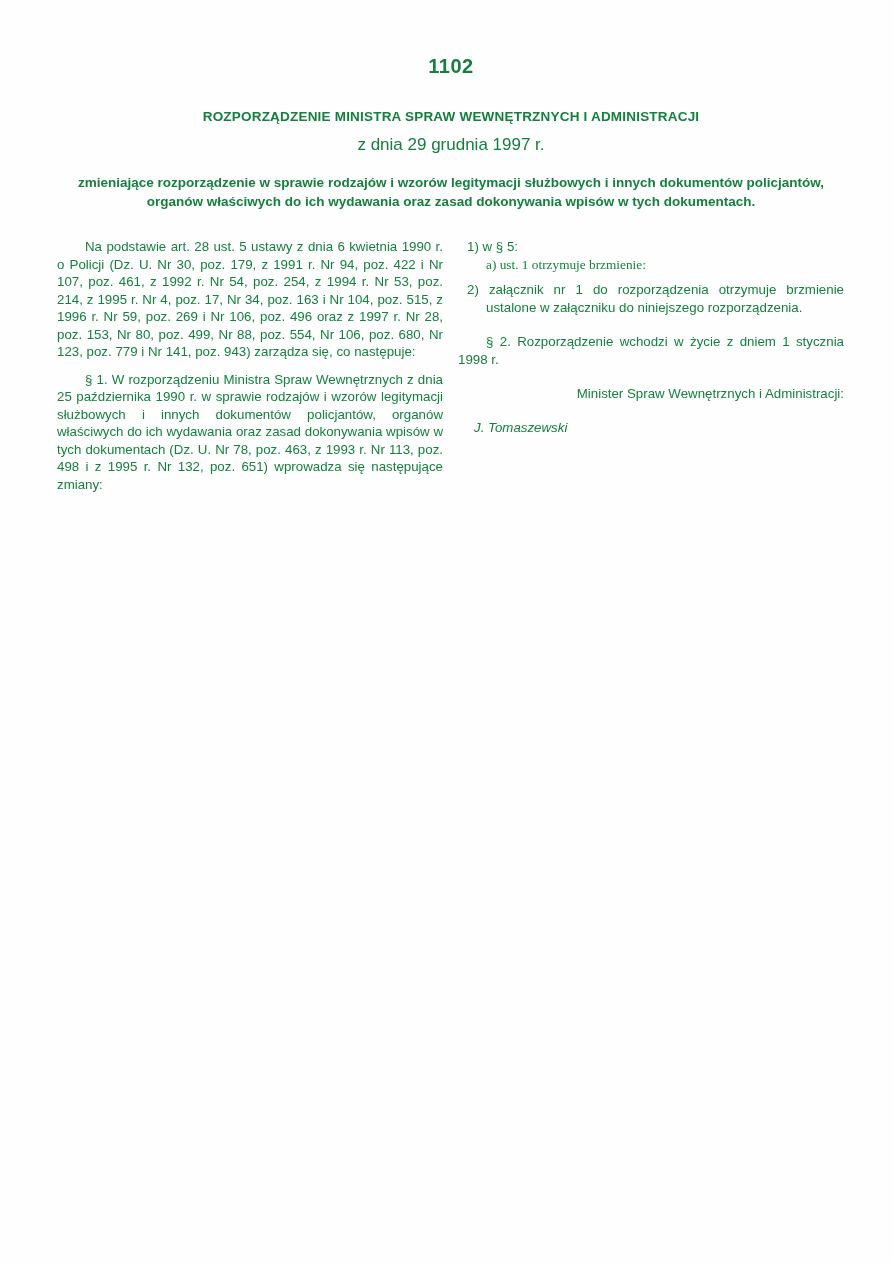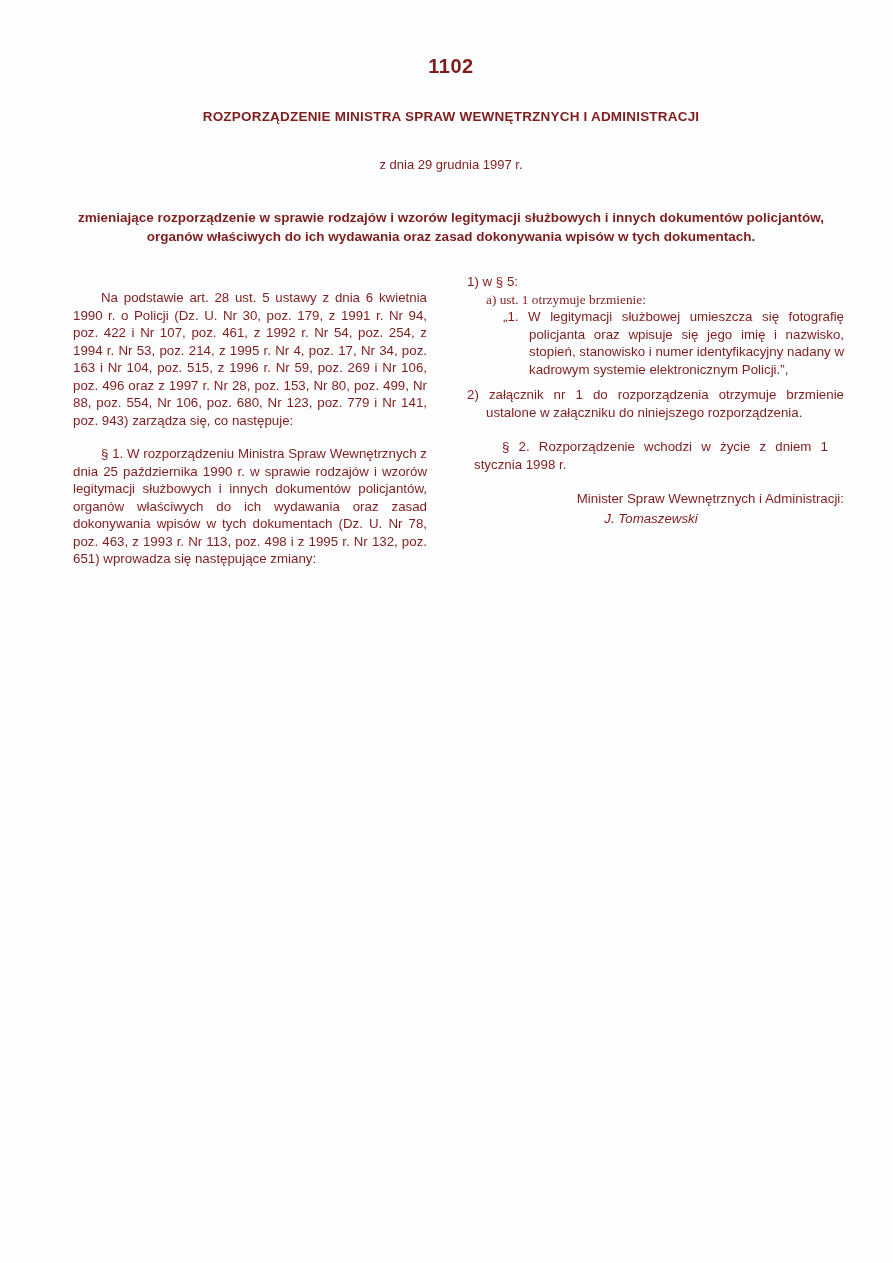--- a/index.html
+++ b/index.html
@@ -6,73 +6,73 @@
     margin: 0;
     padding: 0;
     background: #ffffff;
   }
   .page {
     position: relative;
     width: 893px;
     height: 1263px;
     margin: 0 auto;
     background: #fefefe;
-    color: #7f1d1d;
+    color: #15803d;
     font-family: "Liberation Sans", "DejaVu Sans", sans-serif;
     box-sizing: border-box;
     padding: 55px 48px 0 57px;
     overflow: hidden;
   }
   
   .doc-header { text-align: center; }
   .docket {
     font-size: 20px;
     font-weight: bold;
     letter-spacing: 0.5px;
     margin: 0;
   }
   .doc-title {
     font-size: 13.5px;
     font-weight: bold;
     letter-spacing: 0.2px;
     margin-top: 31px;
   }
   .doc-date {
-    font-size: 13px;
-    margin-top: 33px;
+    font-size: 17px;
+    margin-top: 11px;
   }
   .doc-subject {
     font-size: 13.5px;
     font-weight: bold;
     line-height: 19px;
-    margin-top: 36px;
+    margin-top: 18px;
     text-align: center;
   }
   
   .columns {
     display: flex;
     gap: 15px;
     margin-top: 27px;
     font-size: 13.3px;
     line-height: 17.5px;
   }
   .col { width: 386px; text-align: justify; }
-  .par-indent { text-indent: 28px; margin: 16px; }
+  .par-indent { text-indent: 28px; margin: 0; }
   .par-gap { margin-top: 10px; }
   
   .lvl1 { padding-left: 28px; text-indent: -19px; margin: 0; }
   .lvl2 { padding-left: 46px; text-indent: -18px; margin: 0; font-family: Liberation Serif, serif; }
   .quote { padding-left: 71px; text-indent: -26px; margin: 0; }
   .gap-sm { margin-top: 8px; }
   .gap-md { margin-top: 17px; }
   .sig-block { margin-top: 17px; }
   .sig-role { margin: 0; text-align: right; }
   .sig-name {
-    margin: 2px;
-    text-align: center;
+    margin: 16px;
+    text-align: left;
     font-style: italic;
   }
 </style>
 </head>
 <body>
 
 <div class="page">
 
   <div class="doc-header">
     <p class="docket">1102</p>
@@ -87,21 +87,20 @@
       <p class="par-indent">Na podstawie art. 28 ust. 5 ustawy z dnia 6 kwietnia 1990 r. o Policji (Dz. U. Nr 30, poz. 179, z 1991 r. Nr 94, poz. 422 i Nr 107, poz. 461, z 1992 r. Nr 54, poz. 254, z 1994 r. Nr 53, poz. 214, z 1995 r. Nr 4, poz. 17, Nr 34, poz. 163 i Nr 104, poz. 515, z 1996 r. Nr 59, poz. 269 i Nr 106, poz. 496 oraz z 1997 r. Nr 28, poz. 153, Nr 80, poz. 499, Nr 88, poz. 554, Nr 106, poz. 680, Nr 123, poz. 779 i Nr 141, poz. 943) zarządza się, co następuje:</p>
       <p class="par-indent par-gap">§ 1. W rozporządzeniu Ministra Spraw Wewnętrznych z dnia 25 października 1990 r. w sprawie rodzajów i wzorów legitymacji służbowych i innych dokumentów policjantów, organów właściwych do ich wydawania oraz zasad dokonywania wpisów w tych dokumentach (Dz. U. Nr 78, poz. 463, z 1993 r. Nr 113, poz. 498 i z 1995 r. Nr 132, poz. 651) wprowadza się następujące zmiany:</p>
     </div>
 
     <div class="col">
 
       <p class="lvl1"><span>1)</span> <span>w § 5:</span></p>
 
       <p class="lvl2"><span>a)</span> <span>ust. 1 otrzymuje brzmienie:</span></p>
 
-      <p class="quote"><span>„1.</span> <span>W legitymacji służbowej umieszcza się fotografię policjanta oraz wpisuje się jego imię i nazwisko, stopień, stanowisko i numer identyfikacyjny nadany w kadrowym systemie elektronicznym Policji.”,</span></p>
 
 
       <p class="lvl1 gap-sm"><span>2)</span> <span>załącznik nr 1 do rozporządzenia otrzymuje brzmienie ustalone w załączniku do niniejszego rozporządzenia.</span></p>
 
       <p class="par-indent gap-md">§ 2. Rozporządzenie wchodzi w życie z dniem 1 stycznia 1998 r.</p>
 
       <div class="sig-block">
         <p class="sig-role">Minister Spraw Wewnętrznych i Administracji:</p>
         <p class="sig-name">J. Tomaszewski</p>
       </div>

